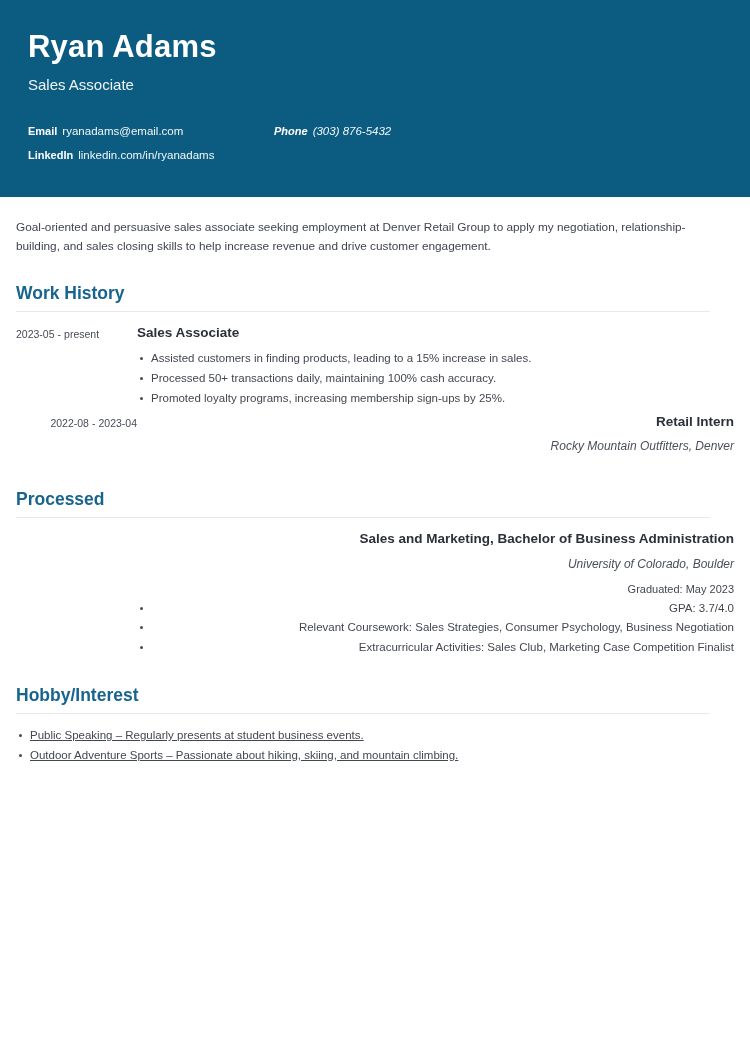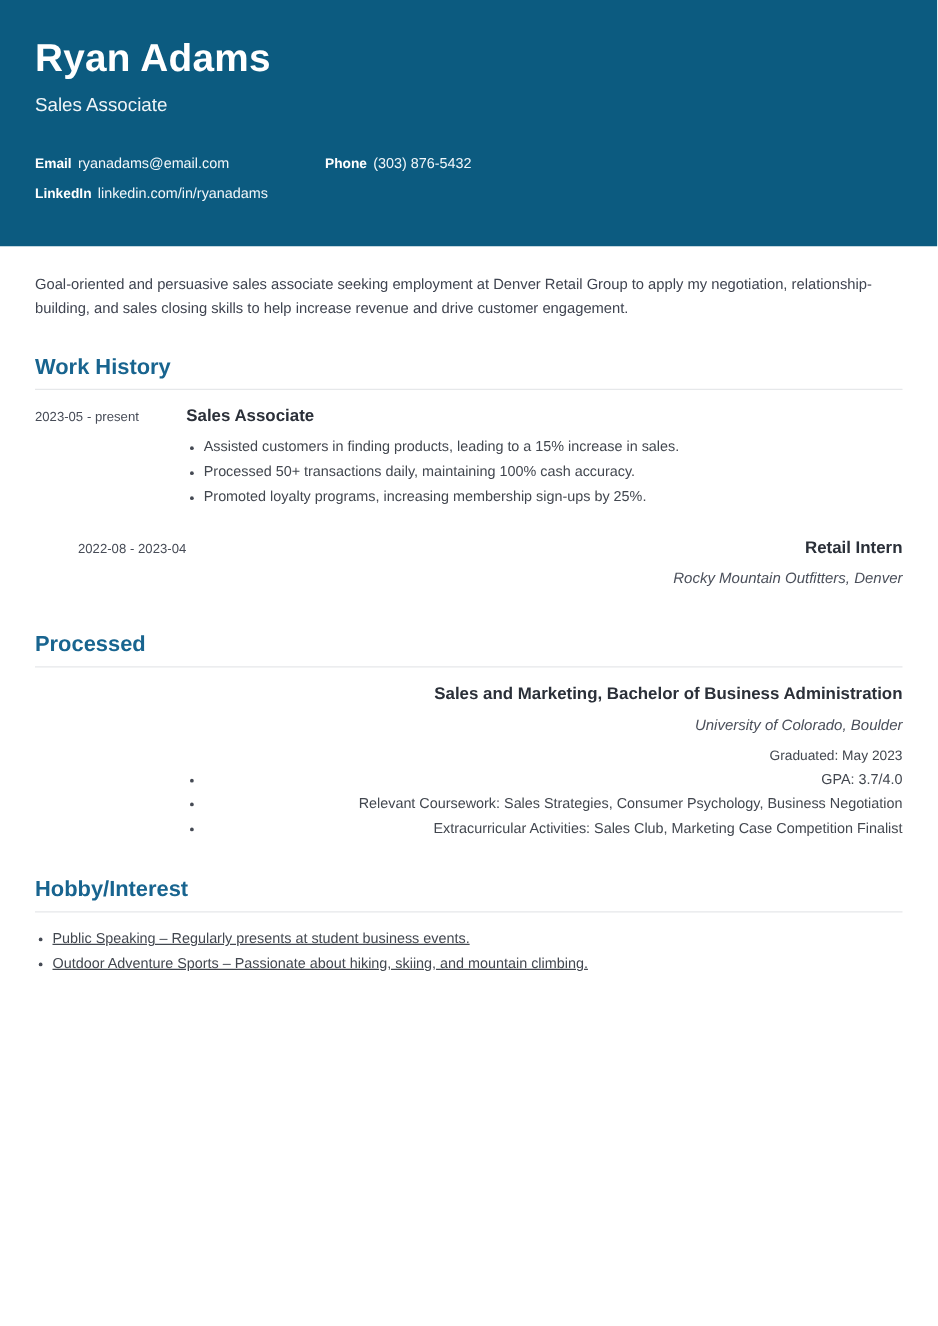--- a/index.html
+++ b/index.html
@@ -55,36 +55,36 @@
   }
   .contact-item {
     position: absolute;
     top: 0;
     font-size: 11.5px;
     color: #ffffff;
     white-space: nowrap;
     line-height: 14px;
   }
   .contact-item.col1 { left: 0; }
-  .contact-item.col2 { left: 232px; }
+  .contact-item.col2 { left: 246px; font-style: italic; }
   .contact-label {
     font-weight: bold;
     font-size: 11px;
     color: #ffffff;
     margin-right: 5px;
   }
   .contact-value {
     font-weight: normal;
     font-size: 11.5px;
     color: #f2f7fa;
   }
 
   
   .content {
-    padding: 0 28px;
+    padding: 0 16px;
     box-sizing: border-box;
   }
   .summary {
     font-size: 11.8px;
     line-height: 1.65;
     color: #3f4450;
     margin: 21px 0 0 0;
     max-width: 700px;
   }
 
@@ -102,21 +102,21 @@
     height: 1px;
     background: #e6e8ea;
     width: 694px;
     margin-bottom: 13px;
   }
 
   
   .entry {
     display: flex;
     align-items: flex-start;
-    margin-bottom: 20px;
+    margin-bottom: 4px;
   }
   .entry:last-child { margin-bottom: 0; text-align: right; }
   .entry-dates {
     width: 121px;
     flex: 0 0 121px;
     font-size: 10.5px;
     color: #474c57;
     padding-top: 2px;
     line-height: 1.4;
     white-space: nowrap;

